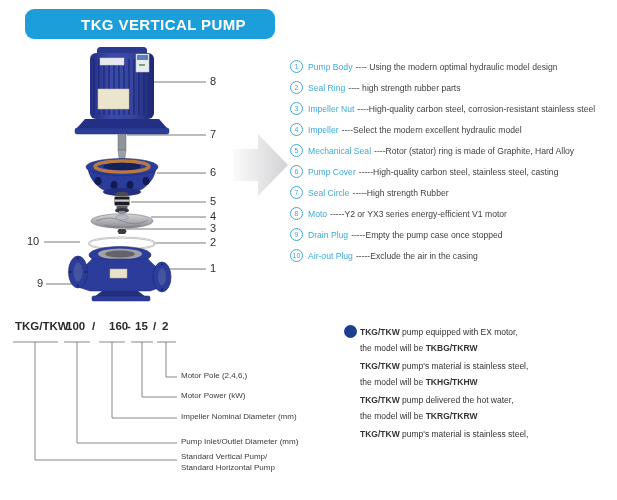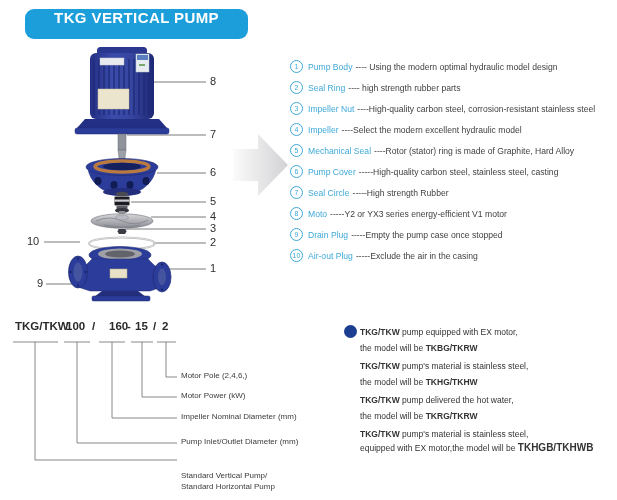--- a/index.html
+++ b/index.html
@@ -2,21 +2,21 @@
 <html><head>
 <meta charset="utf-8">
 <style>
   html,body{margin:0;padding:0;}
   body{background:#fff;overflow:hidden;}
   .canvas{position:relative;width:617px;height:500px;background:#ffffff;overflow:hidden;
           font-family:"Liberation Sans","DejaVu Sans",sans-serif;color:#3a3a3a;}
 
   
   .title-badge{position:absolute;left:25px;top:9px;width:223px;height:30px;background:#1b9ed9;
-               border-radius:9px;display:flex;align-items:flex-start;justify-content:center;}
+               border-radius:9px;display:flex;align-items:center;justify-content:center;padding-left:27px;}
   .title-badge span{color:#ffffff;font-weight:bold;font-size:15px;letter-spacing:.4px;}
 
   
   .pump-svg{position:absolute;left:0;top:45px;}
 
   .callout{position:absolute;font-size:11px;color:#2e2e2e;line-height:13px;}
 
   
   .parts-list{position:absolute;left:290px;top:56px;width:330px;}
   .part-item{height:21px;display:flex;align-items:center;white-space:nowrap;font-size:8.6px;}
@@ -251,21 +251,21 @@
       <path d="M112,32 V108 H177"></path>
       <path d="M77,32 V133 H177"></path>
       <path d="M35,32 V150 H177"></path>
     </g>
   </svg>
 
   <div class="tree-label" style="top:371px;">Motor Pole (2,4,6,)</div>
   <div class="tree-label" style="top:391px;">Motor Power (kW)</div>
   <div class="tree-label" style="top:412px;">Impeller Nominal Diameter (mm)</div>
   <div class="tree-label" style="top:437px;">Pump Inlet/Outlet Diameter (mm)</div>
-  <div class="tree-label two-line" style="top:452px;margin-top:19px;">
+  <div class="tree-label two-line" style="top:452px;">
     <div>Standard Vertical Pump/</div>
     <div>Standard Horizontal Pump</div>
   </div>
 
   <div class="note-bullet"></div>
   <div class="note-line" style="top:327px;">
     <span class="b">TKG/TKW</span><span> pump equipped with EX motor,</span>
   </div>
   <div class="note-line" style="top:343px;">
     <span>the model will be </span><span class="b">TKBG/TKRW</span>
@@ -278,17 +278,14 @@
   </div>
   <div class="note-line" style="top:395px;">
     <span class="b">TKG/TKW</span><span> pump delivered the hot water,</span>
   </div>
   <div class="note-line" style="top:411px;">
     <span>the model will be </span><span class="b">TKRG/TKRW</span>
   </div>
   <div class="note-line" style="top:429px;">
     <span class="b">TKG/TKW</span><span> pump's material is stainless steel,</span>
   </div>
-  <div class="note-line" style="top:442px;">
-    <span>equipped with EX motor,the model will be </span><span class="big-code">TKHGB/TKHWB</span>
-  </div>
 
 </div>
 
 </body></html>

